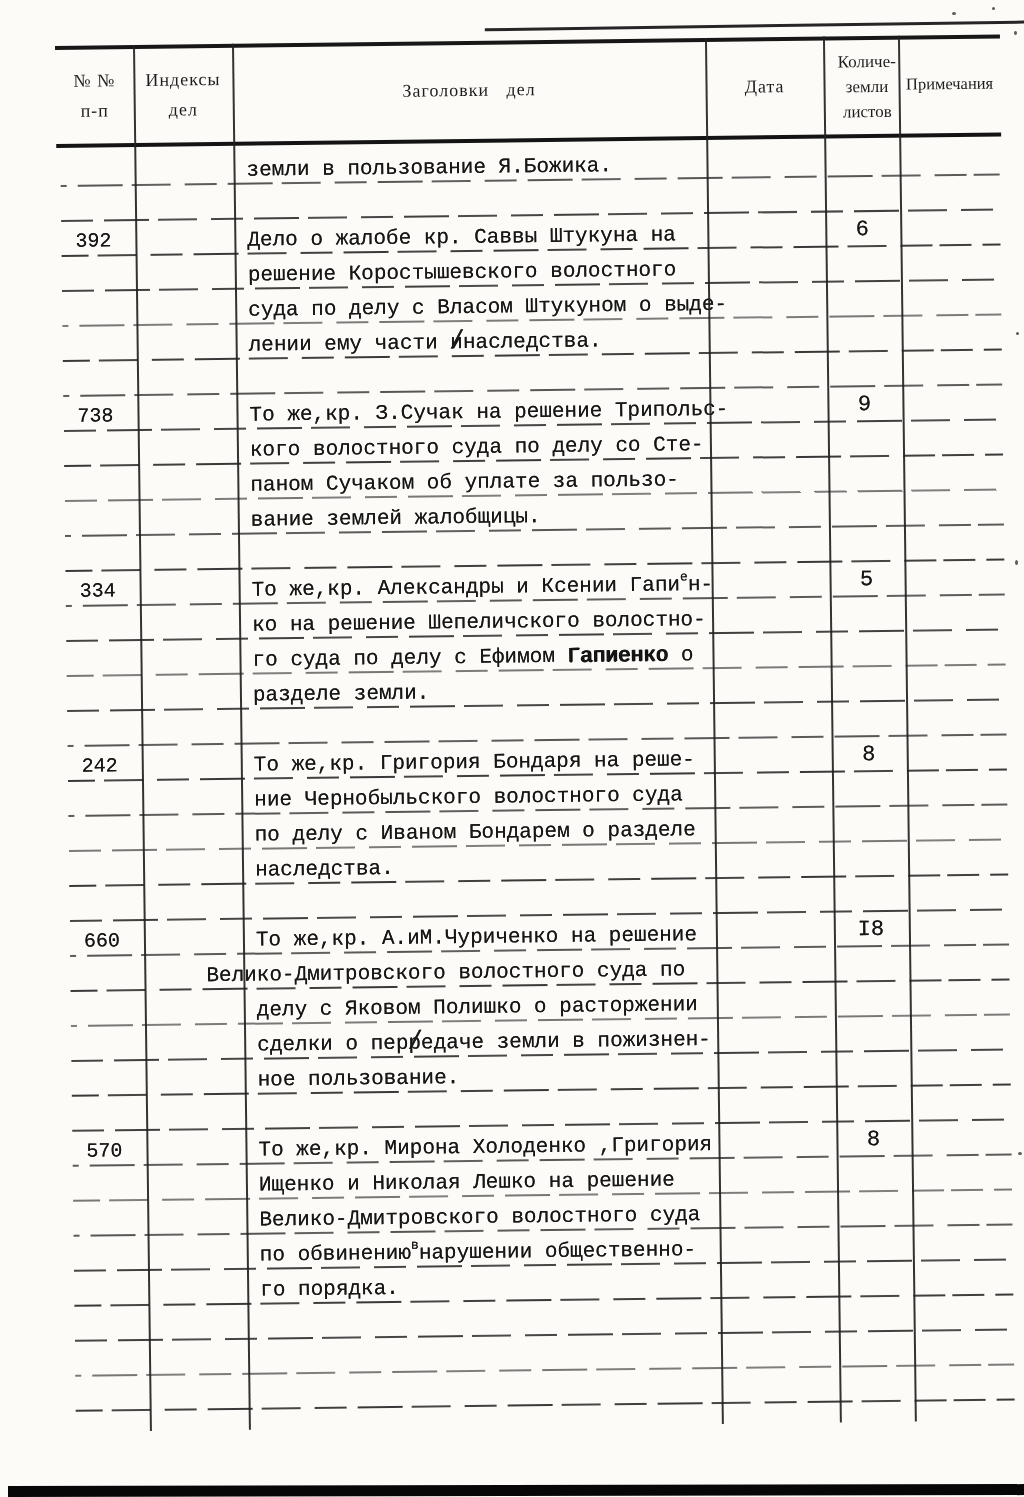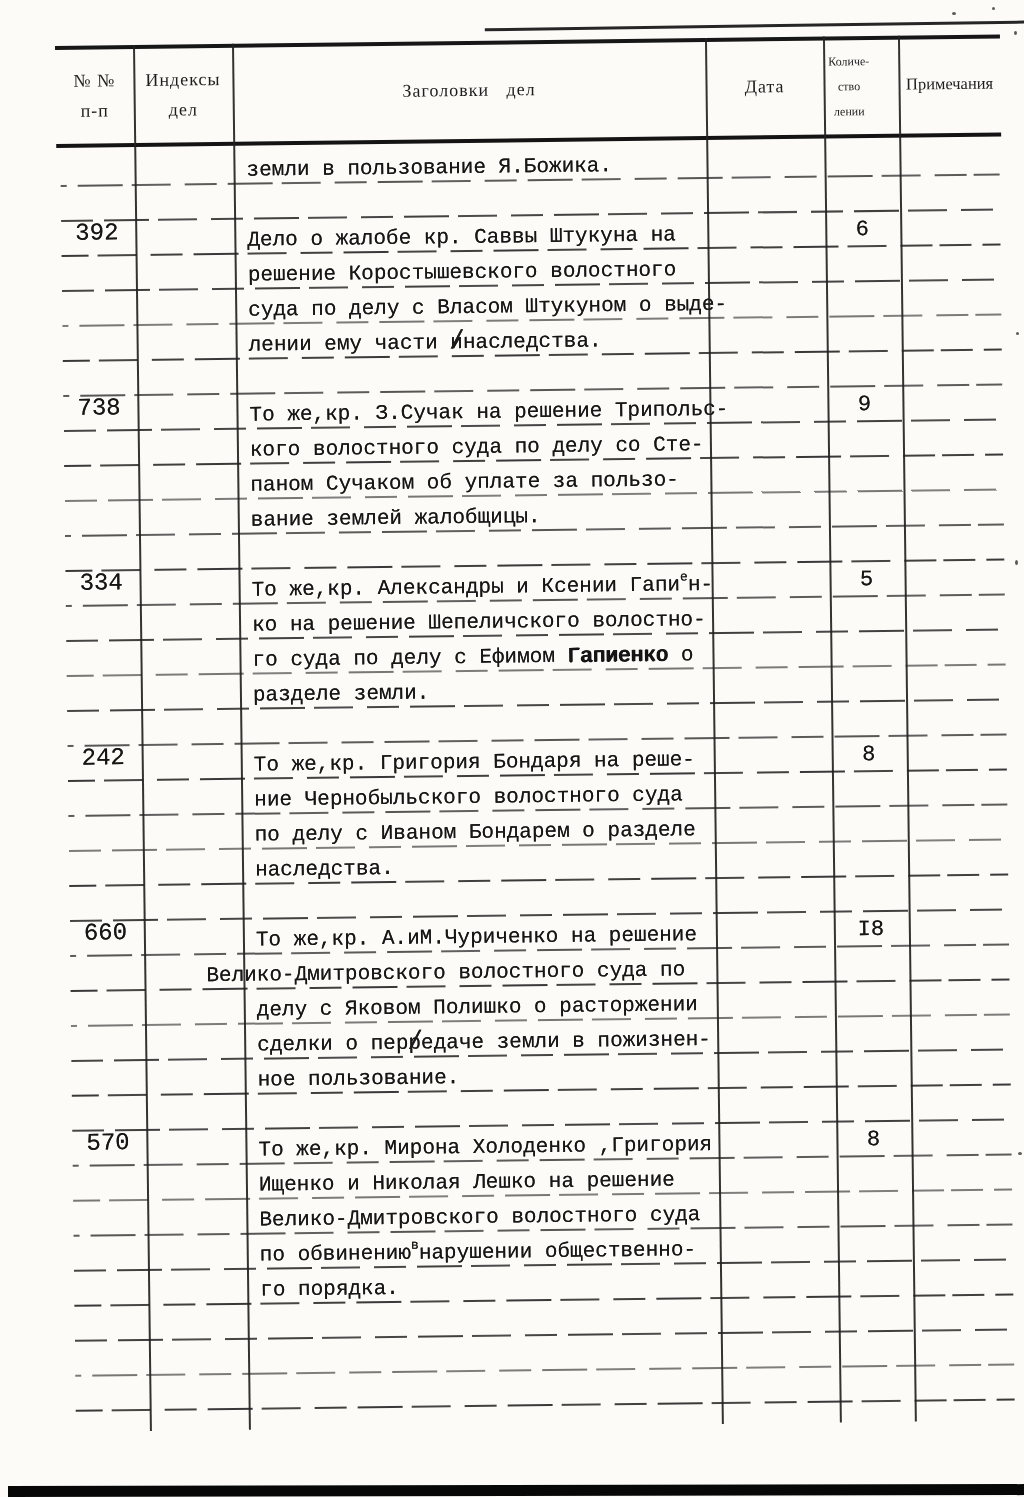--- a/index.html
+++ b/index.html
@@ -12,40 +12,40 @@
 
   .top-edge{position:absolute;top:-13px;left:430px;width:540px;height:3px;background:#262626;transform:rotate(-0.12deg);}
 
   .thead{position:relative;height:94px;border-top:4px solid #171717;border-bottom:4px solid #141414;}
   .hcell{position:absolute;color:#1d1d1d;font-family:"Liberation Serif",serif;text-align:center;
          font-size:18px;letter-spacing:1px;line-height:30px;}
   .h-num{left:0;width:78px;top:16px;}
   .h-idx{left:78px;width:99px;top:16px;}
   .h-tit{left:177px;width:473px;top:30px;word-spacing:12px;}
   .h-date{left:650px;width:118px;top:30px;}
-  .h-sheets{left:756px;width:75px;top:9px;font-size:12px;line-height:25px;letter-spacing:0;}
+  .h-sheets{left:774px;width:75px;top:9px;font-size:17px;line-height:25px;letter-spacing:0;}
   .h-notes{left:843px;width:102px;top:30px;font-size:16.5px;letter-spacing:0;}
 
   .vline{position:absolute;top:0;width:2px;height:1386px;background:#222;opacity:.92;}
   .v1{left:78px;}.v2{left:177px;}.v3{left:650px;}.v4{left:768px;}.v5{left:843px;}
 
   .tbody{position:relative;padding-top:4px;}
   .bline{position:relative;height:35px;}
   .bline::after{content:"";position:absolute;left:4px;right:2px;bottom:0;height:2px;opacity:.85;
     background:repeating-linear-gradient(to right,
       #262626 0 32px, rgba(0,0,0,0) 32px 43px,
       #1f1f1f 43px 88px, rgba(0,0,0,0) 88px 97px,
       #2d2d2d 97px 136px, rgba(0,0,0,0) 136px 150px);}
   .bline:nth-child(odd)::after{background-position:-26px 0;opacity:.75;}
   .bline:nth-child(3n)::after{background-position:-61px 0;opacity:.88;}
   .bline:nth-child(5n)::after{opacity:.6;}
 
   .num,.t,.sheets{font-family:"Liberation Mono","DejaVu Sans Mono",monospace;color:#161616;
                   text-shadow:0 0 .5px rgba(10,10,10,.8);}
-  .num{position:absolute;left:18px;bottom:10px;font-size:24px;margin-top:24px;}
+  .num{position:absolute;left:18px;bottom:4px;font-size:20px;margin-top:24px;}
   .t{position:absolute;left:190px;bottom:3px;font-size:21px;white-space:nowrap;}
   .t.outdent{left:140px;}
   .sheets{position:absolute;left:760px;width:90px;bottom:5px;font-size:22px;text-align:center;}
 
   .sup{font-size:13px;position:relative;top:-10px;}
   .slash{position:relative;display:inline-block;}
   .slash::after{content:"/";position:absolute;left:-1px;top:-5px;font-size:26px;color:#1c1c1c;}
   .over{text-shadow:1px 0 #111,-0.6px 0 #111,0 .6px #111;}
 
   .bottom-bar{position:absolute;left:8px;top:1485px;width:1016px;height:11px;background:#070707;transform:rotate(-0.1deg);}
@@ -71,22 +71,22 @@
         <div>п-п</div>
       </div>
       <div class="hcell h-idx">
         <div>Индексы</div>
         <div>дел</div>
       </div>
       <div class="hcell h-tit">Заголовки дел</div>
       <div class="hcell h-date">Дата</div>
       <div class="hcell h-sheets">
         <div>Количе-</div>
-        <div>ство</div>
-        <div>лении</div>
+        <div>земли</div>
+        <div>листов</div>
       </div>
       <div class="hcell h-notes">Примечания</div>
     </div>
 
     <div class="tbody" id="tbody">
         <div class="bline">
           <span class="t"><span>земли в пользование Я.Божика.</span></span>
         </div>
         <div class="bline"></div>
         <div class="bline">

